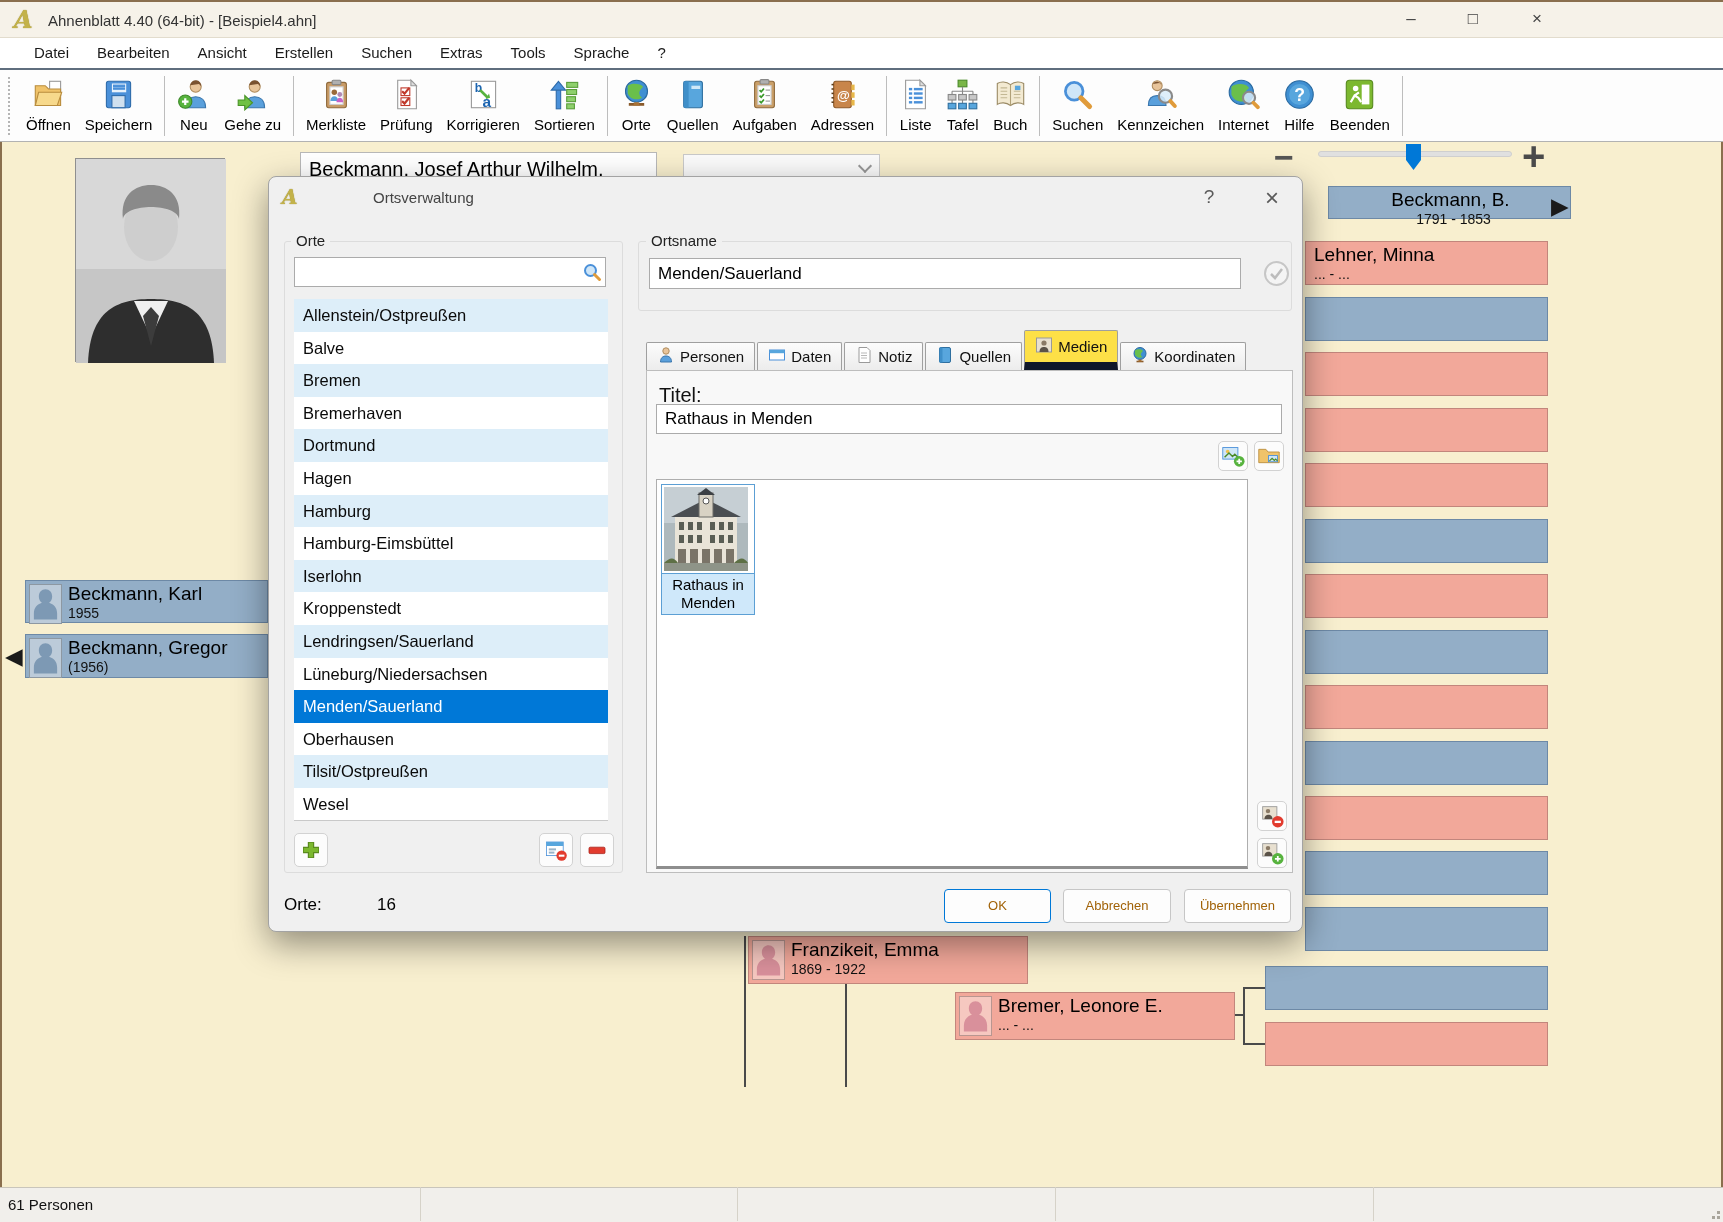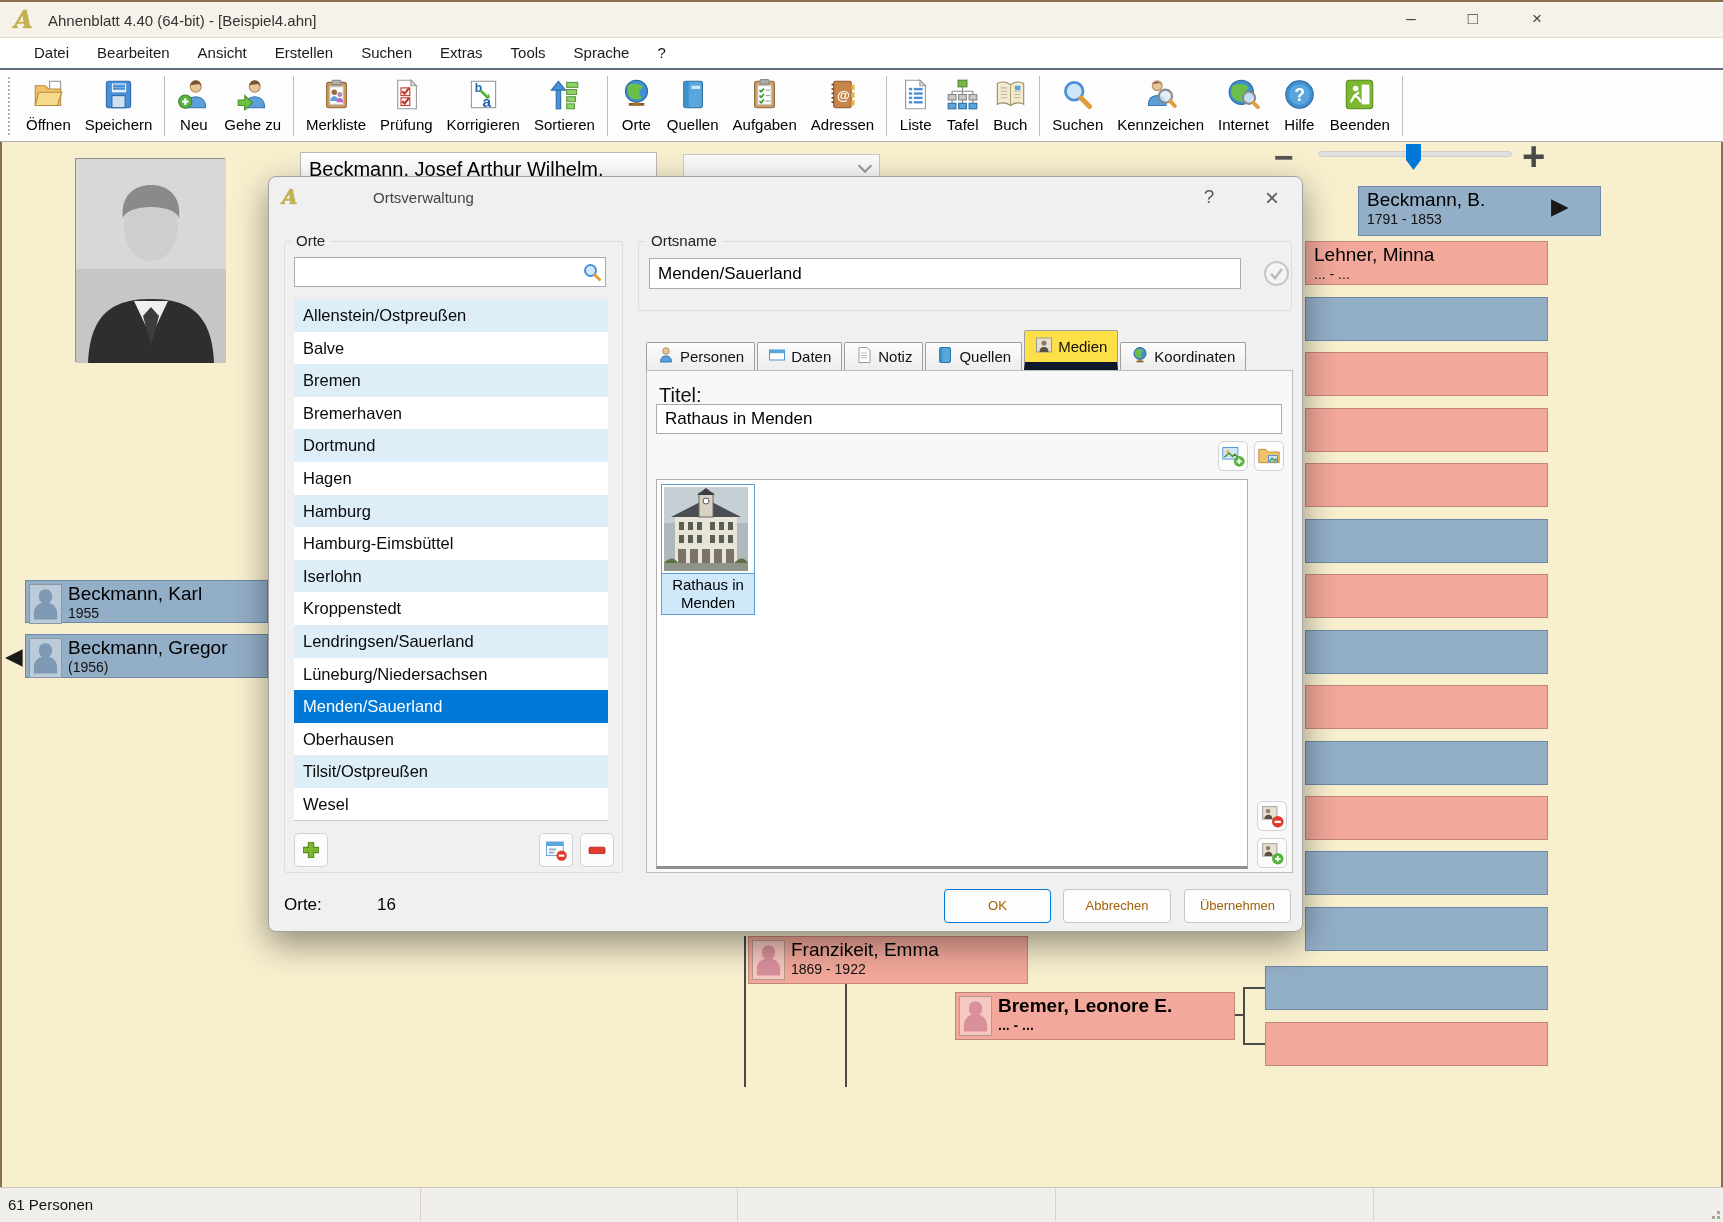--- a/index.html
+++ b/index.html
@@ -100,21 +100,21 @@
   <div class="abs combo" style="left:683px;top:154px;width:197px;height:25px;z-index:1;">
     <span class="chev"></span>
   </div>
 
   <div class="abs zoom-glyph" style="left:1274px;top:138px;font-size:34px;">−</div>
   <div class="abs zoom-track" style="left:1318px;top:151px;width:194px;height:6px;"></div>
   <div class="abs zoom-handle" style="left:1406px;top:144px;width:15px;height:26px;"></div>
   <div class="abs zoom-glyph" style="left:1522px;top:134px;font-size:40px;color:#4a4a4a;">+</div>
 
   <div id="right-column">
-      <div class="abs pbox blue" style="left: 1358px; width: 243px; top: 186px; height: 50px;">
+      <div class="abs pbox blue" style="left: 1328px; width: 243px; top: 186px; height: 33px; text-align: center;">
         <div class="pname">Beckmann, B.</div>
         <div class="pdates">1791 - 1853</div>
       </div>
       <div class="abs pbox salmon" style="left: 1305px; width: 243px; top: 241px; height: 44px;">
         <div class="pname">Lehner, Minna</div>
         <div class="pdates">... - ...</div>
       </div>
       <div class="abs pbox blue" style="left: 1305px; width: 243px; top: 297px; height: 44px;"></div>
       <div class="abs pbox salmon" style="left: 1305px; width: 243px; top: 352px; height: 44px;"></div>
       <div class="abs pbox salmon" style="left: 1305px; width: 243px; top: 408px; height: 44px;"></div>
@@ -148,21 +148,21 @@
     <div class="pdates">(1956)</div>
   </div>
 
   <div class="abs pbox salmon haschip" style="left:748px;top:936px;width:280px;height:48px;">
     <span class="pchip salmon"><svg viewBox="0 0 20 24">
           <path fill="#d9909b" d="M10 2.5c2.5 0 4.3 2 4.3 4.6 0 1.7-.8 3.2-2 4.1 3.1.9 5.2 3.3 5.2 6.9V22H2.5v-3.9c0-3.6 2.1-6 5.2-6.9-1.2-.9-2-2.4-2-4.1C5.7 4.5 7.5 2.5 10 2.5z"></path>
         </svg></span>
     <div class="pname">Franzikeit, Emma</div>
     <div class="pdates">1869 - 1922</div>
   </div>
-  <div class="abs pbox salmon haschip" style="left:955px;top:992px;width:280px;height:48px;font-weight:bold;">
+  <div class="abs pbox salmon haschip" style="left:955px;top:992px;width:280px;height:48px;">
     <span class="pchip salmon"><svg viewBox="0 0 20 24">
           <path fill="#d9909b" d="M10 2.5c2.5 0 4.3 2 4.3 4.6 0 1.7-.8 3.2-2 4.1 3.1.9 5.2 3.3 5.2 6.9V22H2.5v-3.9c0-3.6 2.1-6 5.2-6.9-1.2-.9-2-2.4-2-4.1C5.7 4.5 7.5 2.5 10 2.5z"></path>
         </svg></span>
     <div class="pname">Bremer, Leonore E.</div>
     <div class="pdates">... - ...</div>
   </div>
 
   <div class="abs cline" style="left:744px;top:936px;width:2px;height:151px;"></div>
   <div class="abs cline" style="left:845px;top:984px;width:2px;height:103px;"></div>
   <div class="abs cline" style="left:1235px;top:1014px;width:10px;height:2px;"></div>

